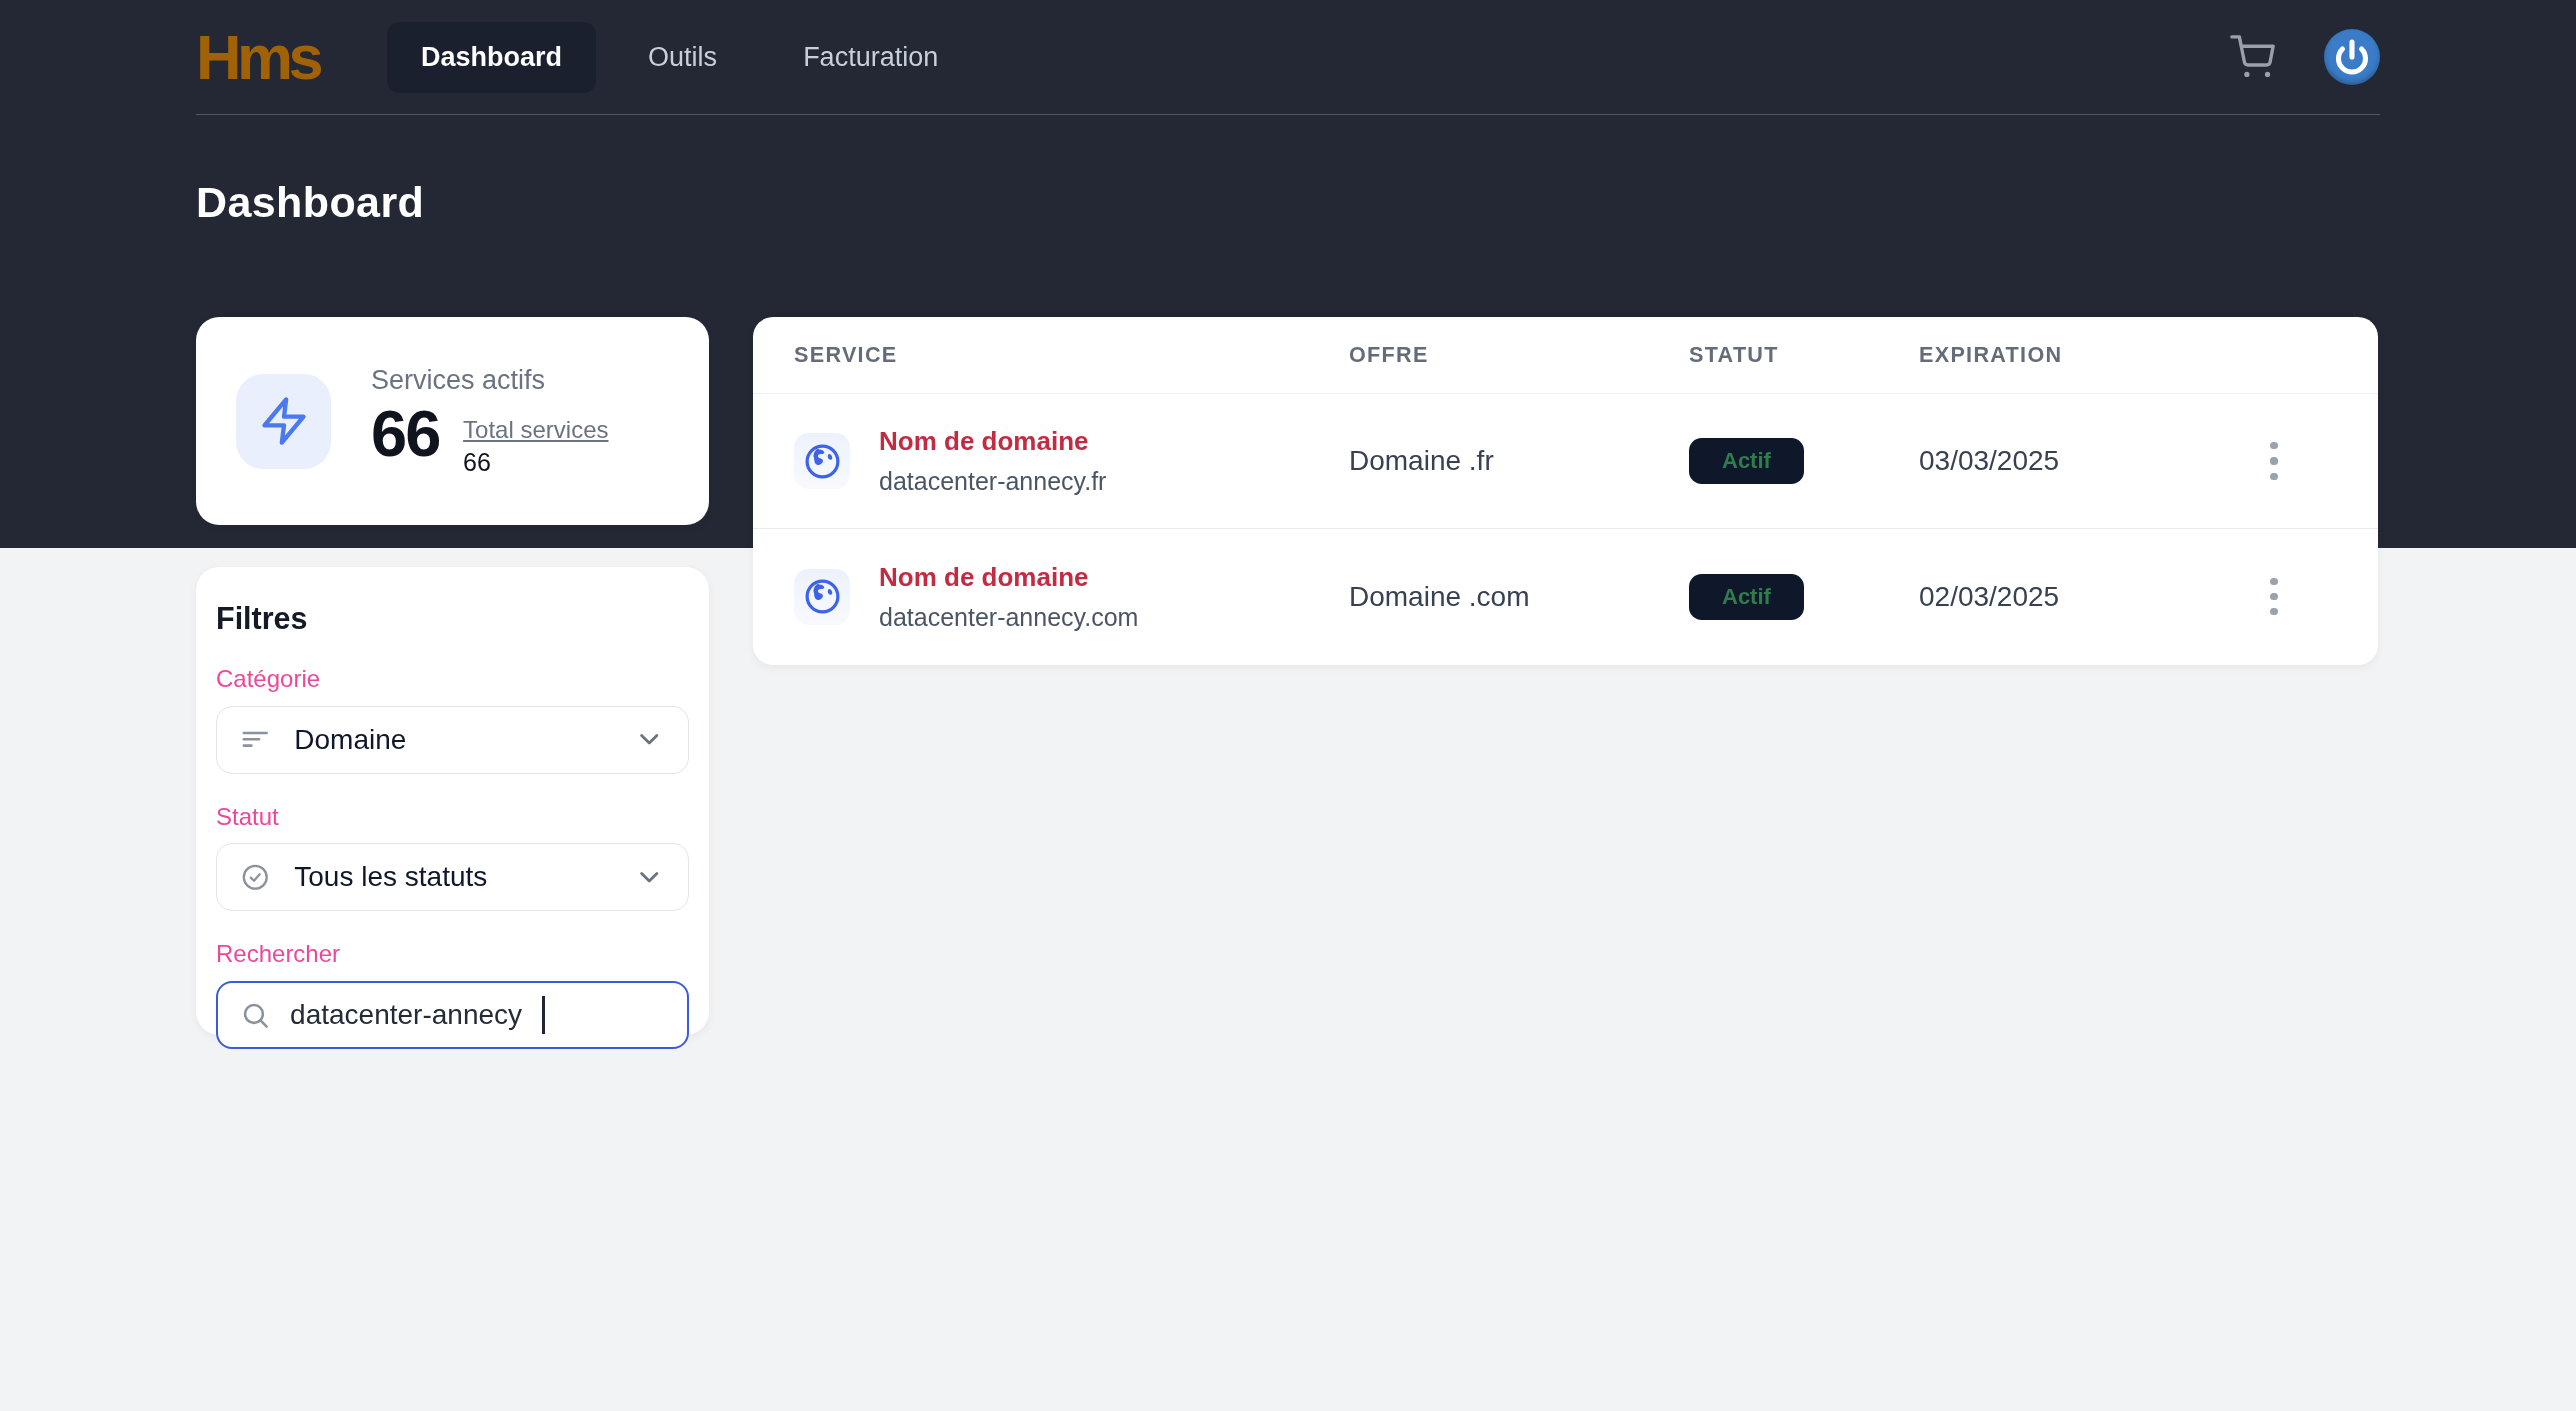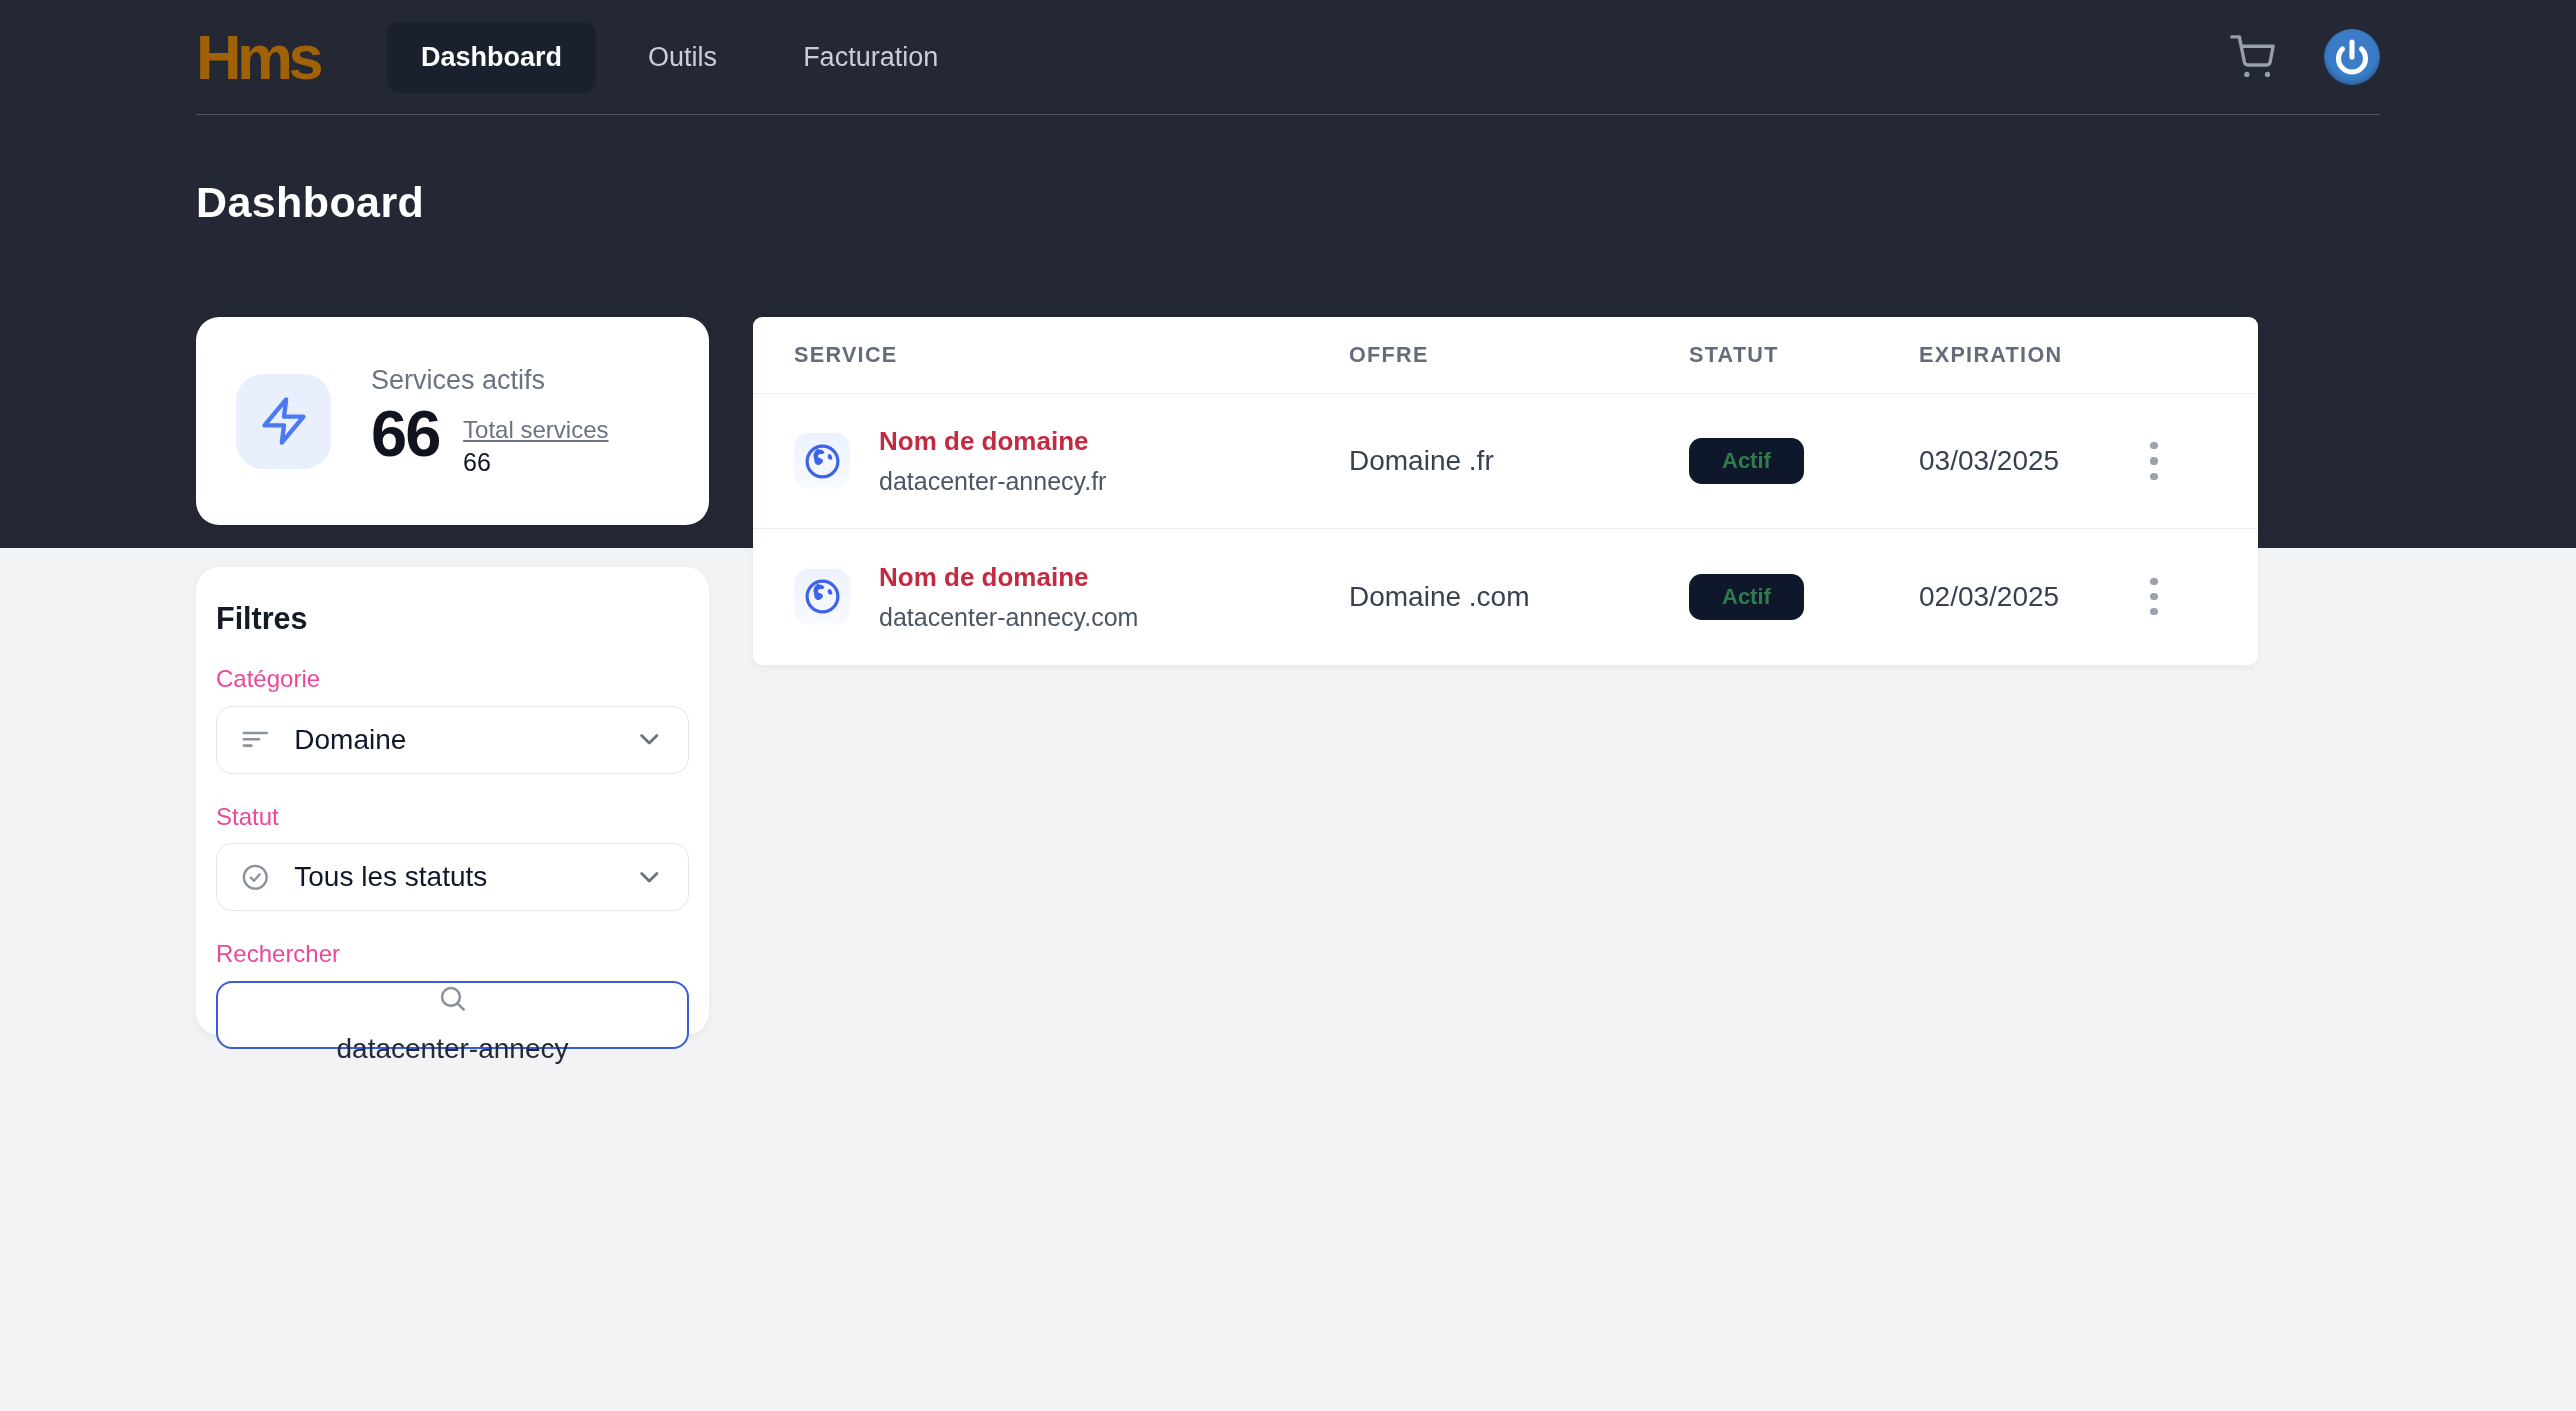--- a/index.html
+++ b/index.html
@@ -43,28 +43,28 @@
   
   .filters-card { position:absolute; left:196px; top:567px; width:513px; height:468px;
                   padding:34px 20px; }
   .filters-title { font-size:30.5px; font-weight:700; color:#151b26; }
   .field-label { font-size:24px; color:#ec4899; margin:29px 0 12.6px; }
   .select { height:68px; border:1.8px solid #e2e5ec; border-radius:16px; background:#fff;
             display:flex; align-items:center; padding:0 23.4px; gap:23.4px; cursor:pointer; }
   .select-value { font-size:28px; color:#0f172a; }
   .chevron { margin-left:auto; display:flex; }
   .search-box { height:68px; border:2.7px solid #3b5bdb; border-radius:16px; background:#fff;
-                display:flex; align-items:center; padding:0 21.6px; gap:20px; cursor:text;flex-direction:column; }
+                display:flex; align-items:center; padding:0 21.6px; gap:20px; cursor:text; }
   .search-text { font-size:28px; color:#232b38; }
   .caret { width:2.7px; height:38px; background:#1f2735; animation:blink 1.1s step-end infinite; }
   @keyframes blink { 50% { opacity:0; } }
 
   
-  .table-card { position:absolute; left:753px; top:317px; width:1505px; height:348px;
-                border-radius:9px; overflow:hidden; }
+  .table-card { position:absolute; left:753px; top:317px; width:1625px; height:348px;
+                border-radius:20px; overflow:hidden; }
   .thead, .trow { display:grid; grid-template-columns:555px 340px 230px 1fr 126px;
                   padding:0 41px; align-items:center; }
   .thead { height:77px; border-bottom:1.8px solid #eef0f3; }
   .th { font-size:21.6px; color:#646c7a; font-weight:700; letter-spacing:1.3px; }
   .trow { height:135px; }
   .trow.divided { border-bottom:0.9px solid #e9ebef; }
   .service-cell { display:flex; align-items:center; gap:29px; }
   .service-icon { width:56px; height:56px; border-radius:14.4px;
                   background:linear-gradient(180deg,#ecf2fd,#f8fafe);
                   display:flex; align-items:center; justify-content:center; flex:none; }

